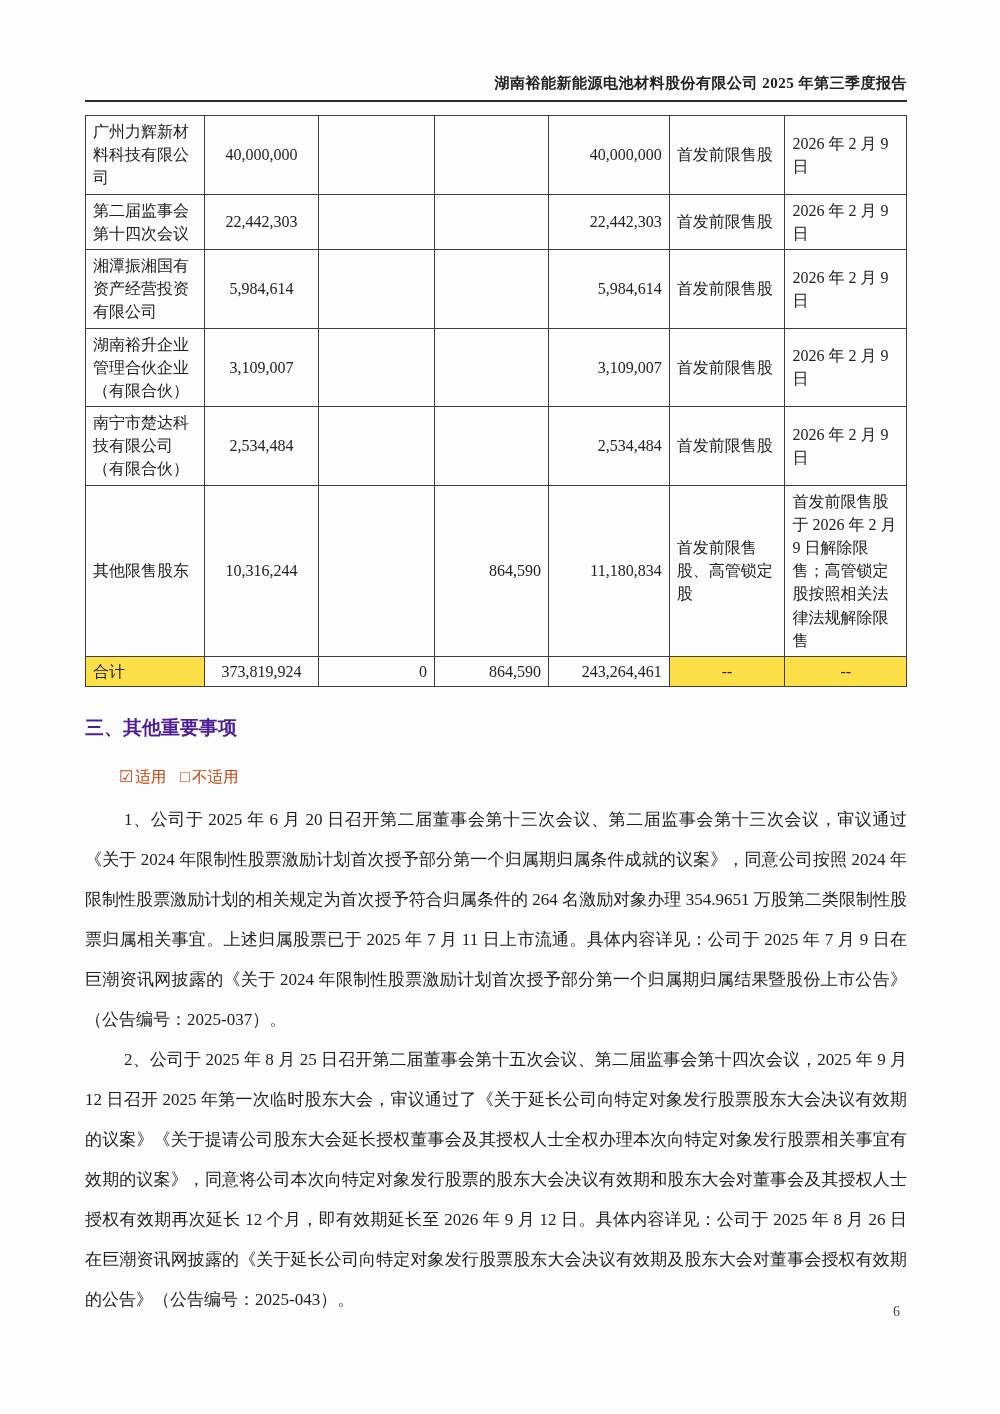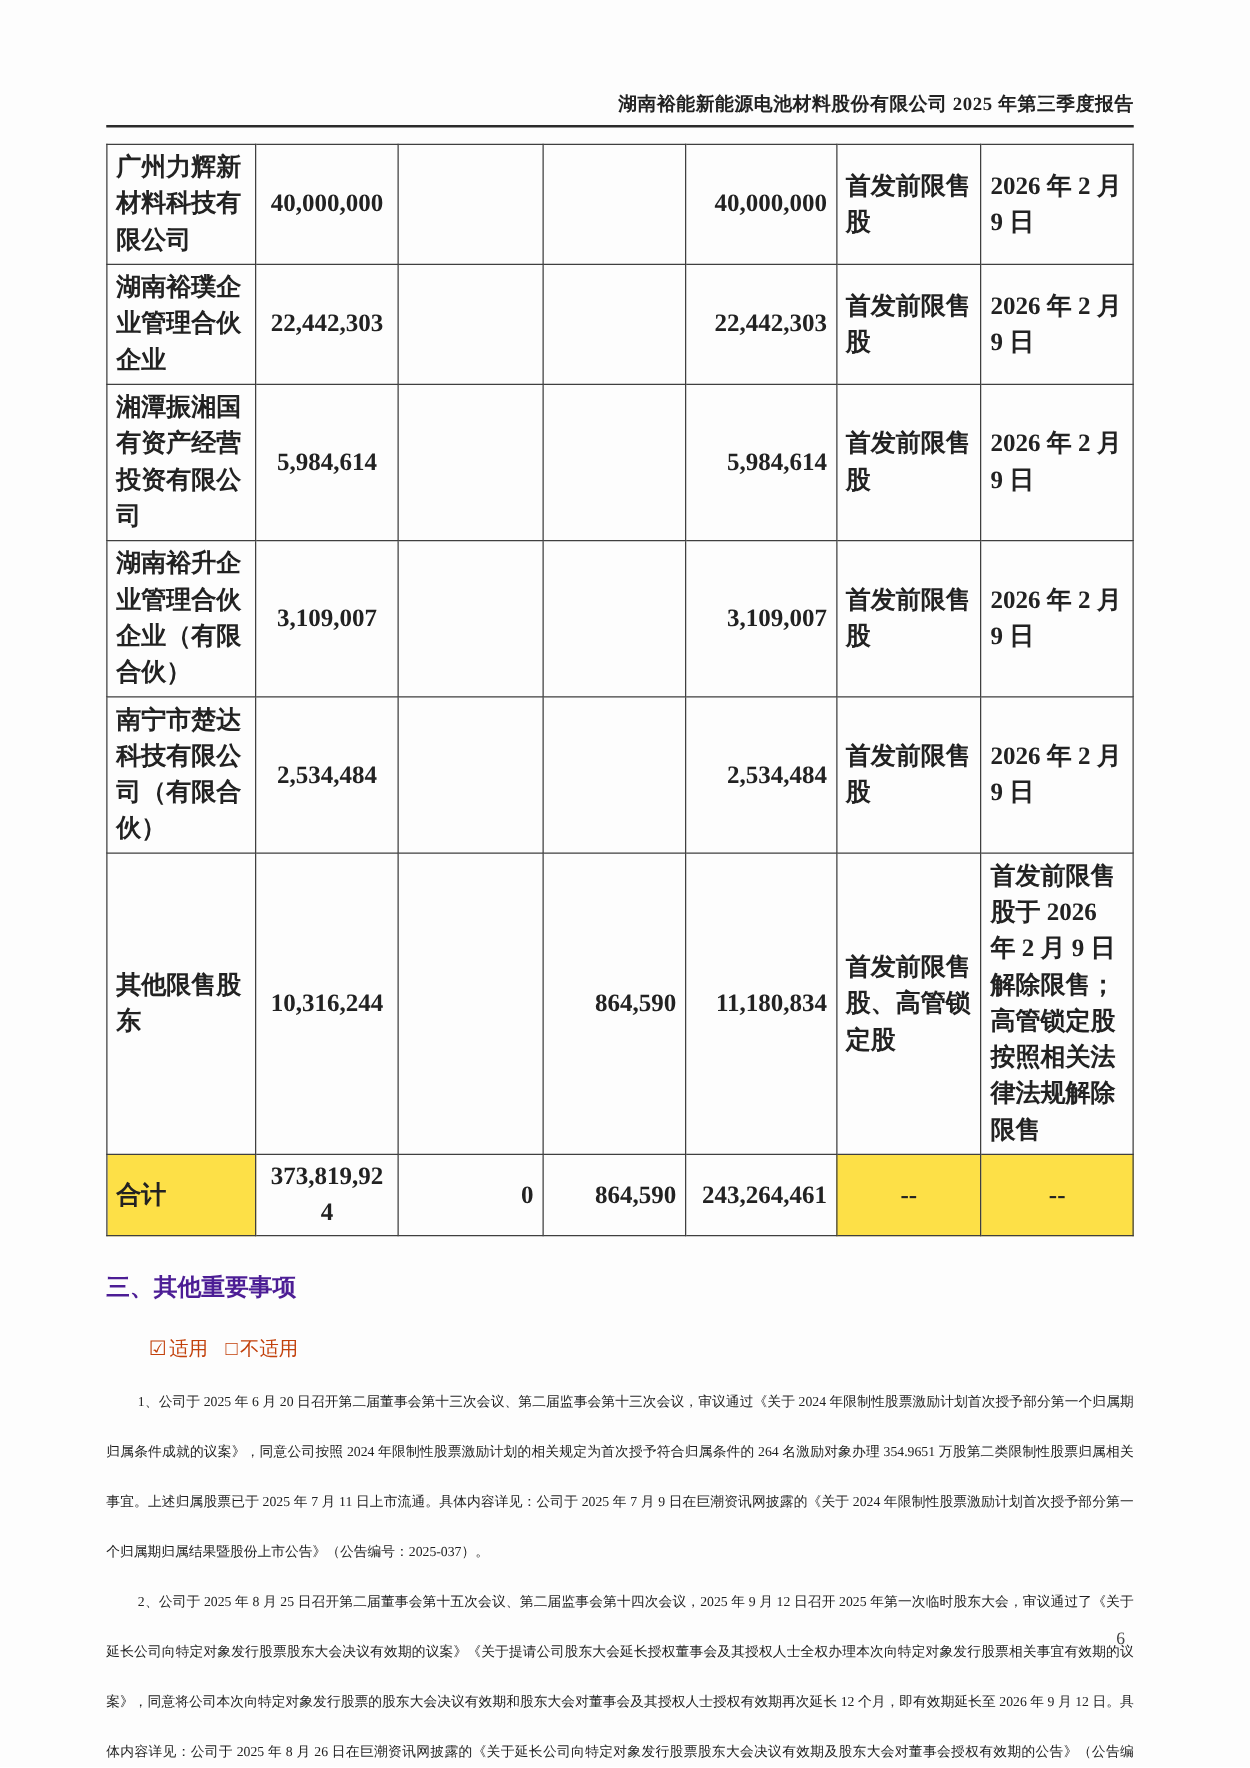--- a/index.html
+++ b/index.html
@@ -28,23 +28,22 @@
     font-size: 15px;
     font-weight: bold;
     letter-spacing: 0.5px;
     color: #222;
   }
   table.restricted-table {
     width: 100%;
     margin-top: 13px;
     border-collapse: collapse;
     table-layout: fixed;
-    font-size: 20px;
+    font-size: 16px;
     color: #222;
-    font-weight: bold;
   }
   table.restricted-table td {
     border: 1px solid #3f3f3f;
     padding: 4px 7px;
     vertical-align: middle;
     line-height: 1.45;
     word-break: break-all;
   }
   td.c-left   { text-align: left; }
   td.c-center { text-align: center; }
@@ -64,21 +63,21 @@
   .applicable-line {
     margin-top: 26px;
     font-size: 15.5px;
     color: #c2410c;
     margin-left: 34px;
   }
   .applicable-line .box { font-size: 16px; margin-right: 2px; }
   .applicable-line .second { margin-left: 14px; }
   .body-text { margin-top: 12px; }
   .body-text p {
-    font-size: 11px;
+    font-size: 17px;
     line-height: 40px;
     text-align: justify;
     text-justify: inter-ideograph;
     text-indent: 2.3em;
     color: #1d1d1d;
   }
   .page-number {
     position: absolute;
     right: 100px;
     top: 1304px;
@@ -110,21 +109,21 @@
         <tr class="row-tall">
           <td class="c-left">广州力辉新材料科技有限公司</td>
           <td class="c-center">40,000,000</td>
           <td class="c-right"></td>
           <td class="c-right"></td>
           <td class="c-right">40,000,000</td>
           <td class="c-left">首发前限售股</td>
           <td class="c-left">2026 年 2 月 9 日</td>
         </tr>
         <tr class="row-med">
-          <td class="c-left">湖南裕璞企业管理合伙企业</td>
+          <td class="c-left">第二届监事会第十四次会议</td>
           <td class="c-center">22,442,303</td>
           <td class="c-right"></td>
           <td class="c-right"></td>
           <td class="c-right">22,442,303</td>
           <td class="c-left">首发前限售股</td>
           <td class="c-left">2026 年 2 月 9 日</td>
         </tr>
         <tr class="row-tall">
           <td class="c-left">湘潭振湘国有资产经营投资有限公司</td>
           <td class="c-center">5,984,614</td>

